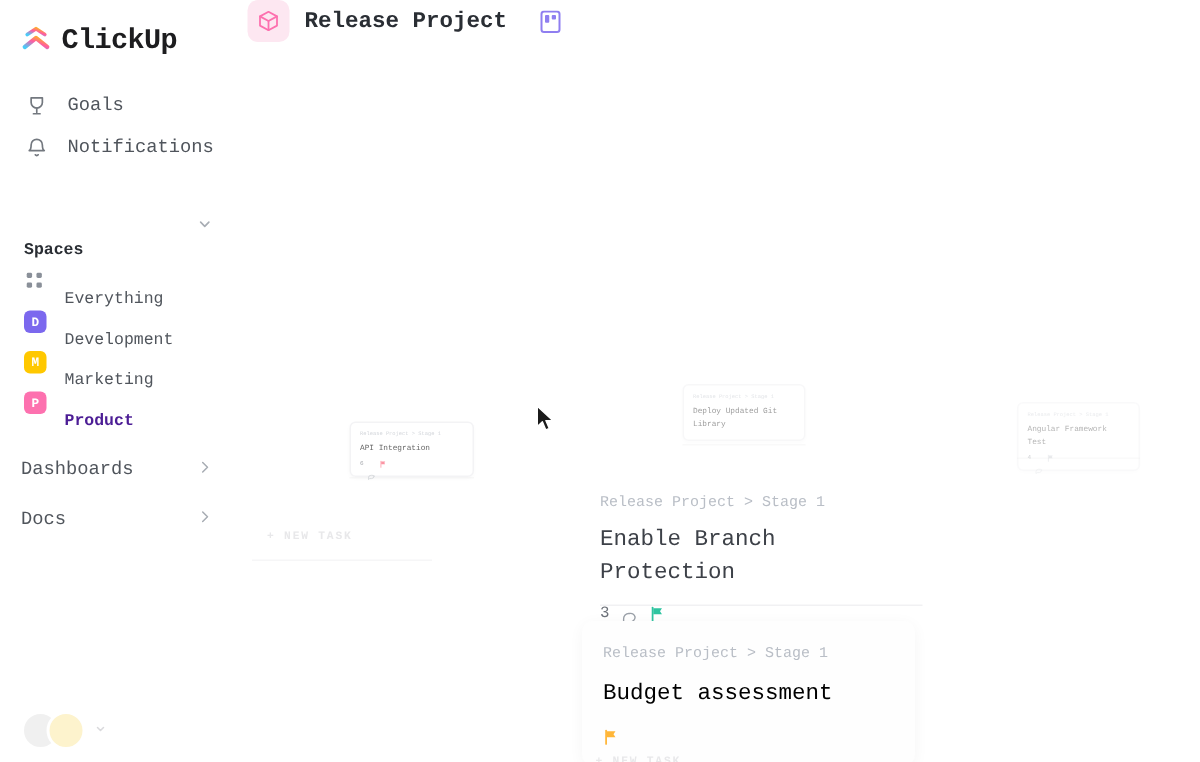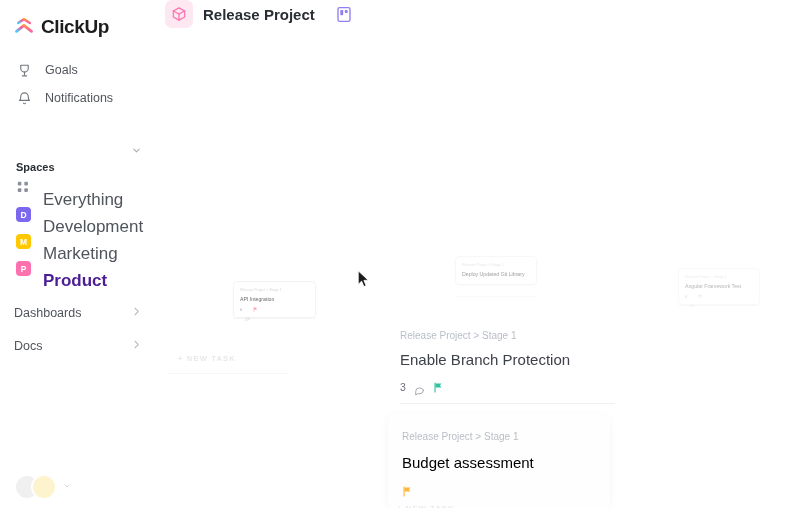--- a/index.html
+++ b/index.html
@@ -2,21 +2,21 @@
 <html><head>
 <meta charset="utf-8">
 <style>
   * { box-sizing: border-box; margin: 0; padding: 0; }
   html, body {
     width: 800px; height: 508px;
     background: #ffffff;
     font-family: "Liberation Sans", sans-serif;
     overflow: hidden;
   }
-  #app { position: relative; width: 800px; height: 380px; background:#fff; }
+  #app { position: relative; width: 800px; height: 380px; background:#fff;font-family:Liberation Mono, monospace; }
 
   
   .sidebar {
     position: absolute; left: 0; top: 0;
     width: 160px; height: 508px;
     background: #ffffff;
     z-index: 30;
   }
   .logo-row {
     display: flex; align-items: center;
@@ -51,21 +51,21 @@
     display:flex; align-items:center; gap: 12px;
     height: 27px; padding-left: 16px; cursor: pointer;
   }
   .space-badge {
     width: 15px; height: 15px; border-radius: 4px;
     color:#fff; font-size: 8.5px; font-weight: bold;
     display:flex; align-items:center; justify-content:center;
     flex: none;
   }
   .space-dots { width:15px; height:15px; flex:none; display:flex; align-items:center; justify-content:center;}
-  .space-label { font-size: 17px; color:#50555c;margin-top:25px; }
+  .space-label { font-size: 11px; color:#50555c;margin-top:25px; }
   .space-label.active { color:#4c1d95; font-weight: bold; }
 
   .footer-list { margin-top: 24px; }
   .footer-item {
     display:flex; align-items:flex-start; justify-content:space-between;
     padding: 0 18px 0 14px; height: 33px; cursor:pointer;
   }
   .footer-label { font-size: 12.5px; color:#50555c; }
   .footer-chev { color:#9aa0a6; font-size: 11px; }
 

